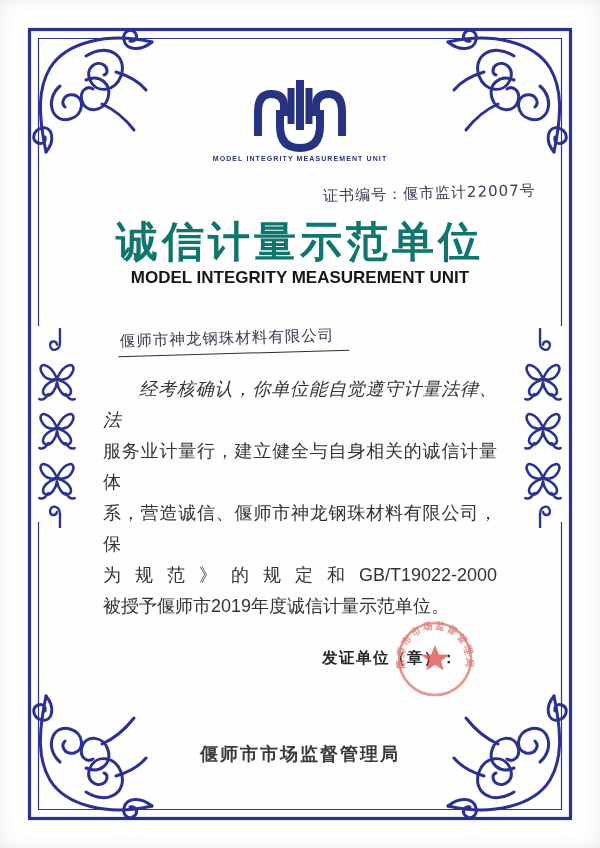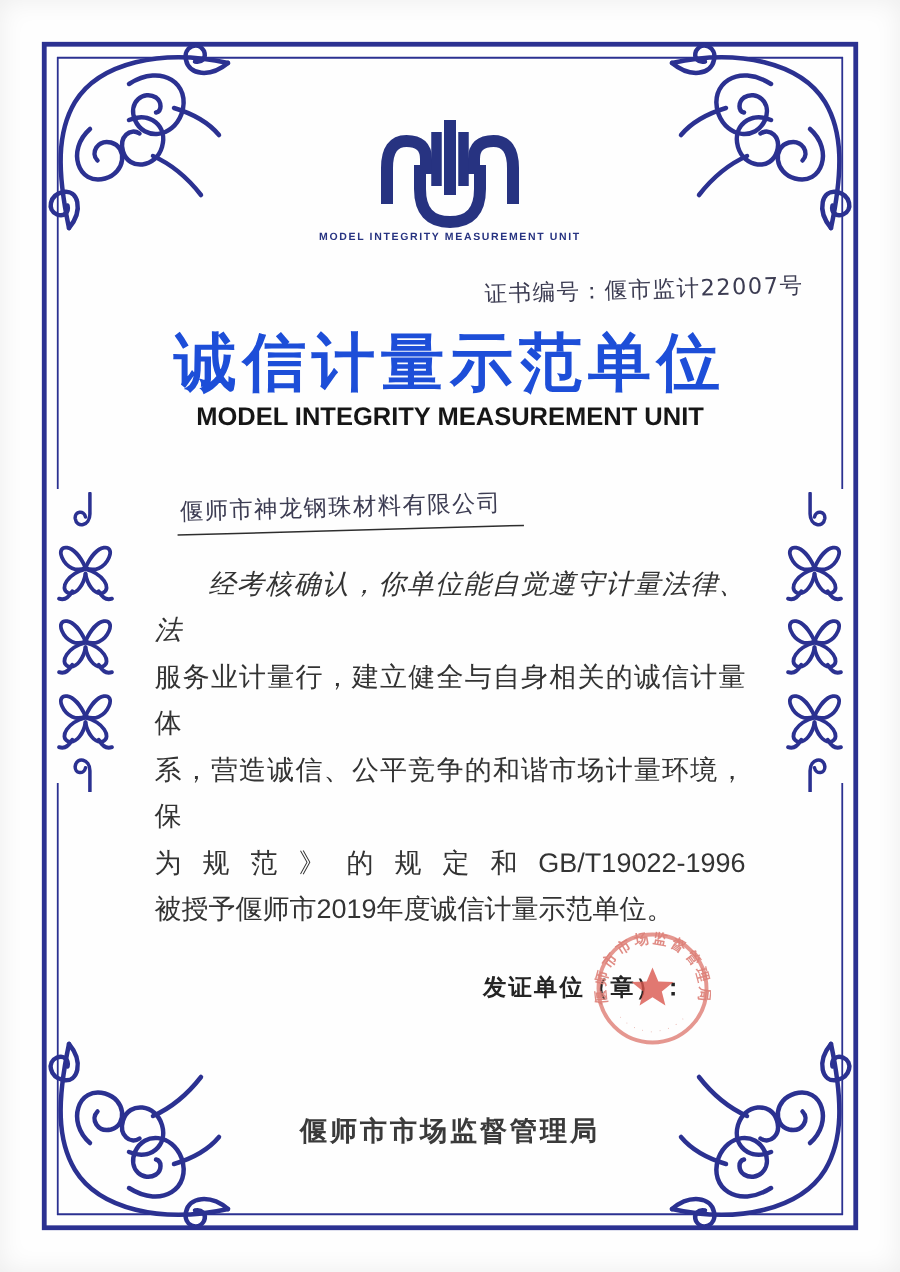--- a/index.html
+++ b/index.html
@@ -34,21 +34,21 @@
     font-family:"DejaVu Sans", sans-serif;
     transform:rotate(-1.6deg);
   }
   .certno-line{
     position:absolute; right:64px; top:184px;
     font-size:15px; letter-spacing:1px;
   }
   .cert-title{
     position:absolute; left:0; top:214px; width:100%;
     text-align:center; font-family:Liberation Sans, sans-serif;
-    font-size:42px; font-weight:900; letter-spacing:4px; color:#1d4ed8;
+    font-size:42px; font-weight:900; letter-spacing:4px; color:#0f766e;
     white-space:nowrap;
   }
   .cert-subtitle{
     position:absolute; left:0; top:268px; width:100%;
     text-align:center; font-size:17px; font-weight:800; color:#161616;
     letter-spacing:0px; white-space:nowrap;
   }
   .company-line{
     position:absolute; left:118px; top:328px; min-width:196px;
     font-size:15.5px; letter-spacing:1px;
@@ -233,22 +233,22 @@
   </div>
 
   <div class="cert-title">诚信计量示范单位</div>
   <div class="cert-subtitle">MODEL INTEGRITY MEASUREMENT UNIT</div>
 
   <div class="company-line handwriting">偃师市神龙钢珠材料有限公司</div>
 
   <div class="body-text">
     <div class="line first">经考核确认，你单位能自觉遵守计量法律、法</div>
     <div class="line">服务业计量行，建立健全与自身相关的诚信计量体</div>
-    <div class="line">系，营造诚信、公平竞争的和谐市场计量环境，保</div>
-    <div class="line">为规范》的规定和GB/T19022-1996</div>
+    <div class="line">系，营造诚信、偃师市神龙钢珠材料有限公司，保</div>
+    <div class="line">为规范》的规定和GB/T19022-2000</div>
     <div class="line last">被授予偃师市2019年度诚信计量示范单位。</div>
   </div>
 
   <div class="issuer-label">发证单位（章）：</div>
 
   <svg class="seal" width="78" height="78" viewBox="-39 -39 78 78">
     <defs>
       <path id="sealTopArc" d="M -30.5,9 A 31.5,31.5 0 1 1 30.5,9" fill="none"></path>
       <path id="sealBottomArc" d="M -24,18 A 30,30 0 0 0 24,18" fill="none"></path>
     </defs>

